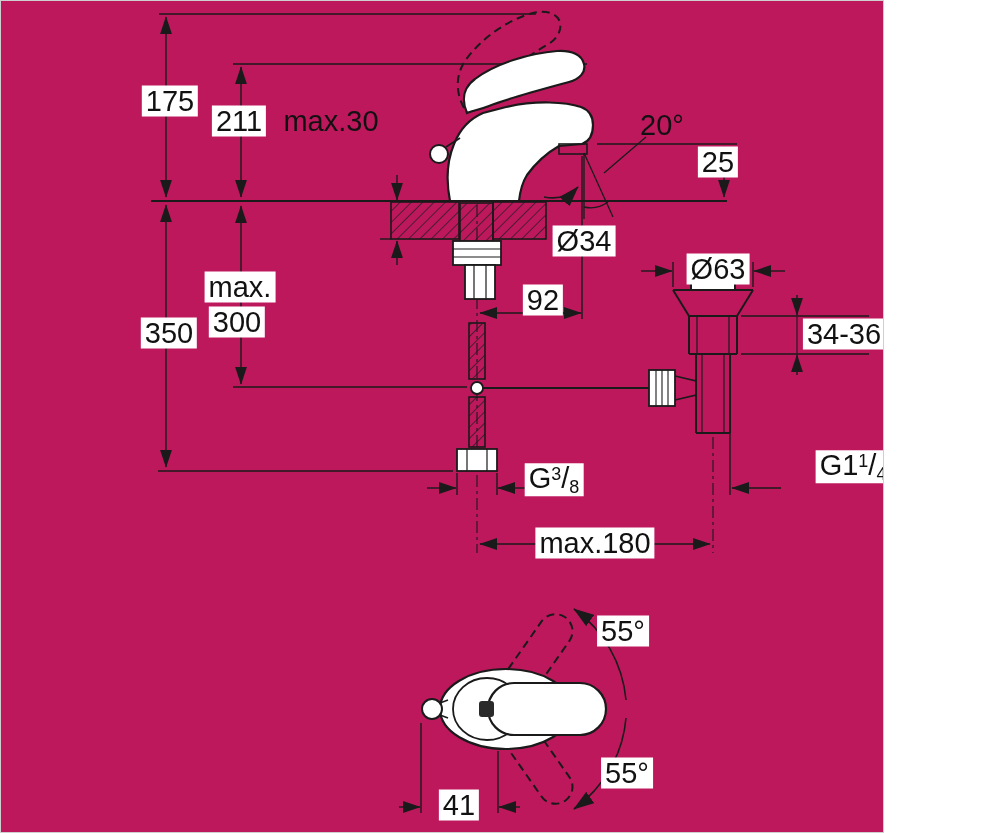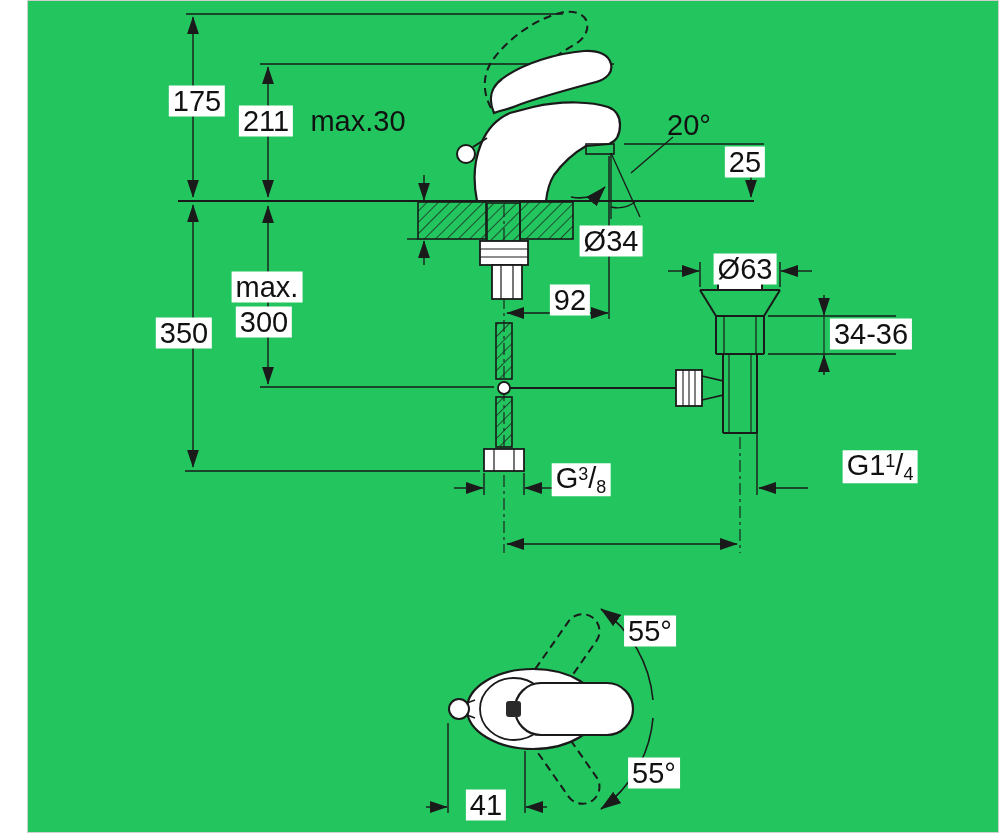--- a/index.html
+++ b/index.html
@@ -1,24 +1,23 @@
 <!DOCTYPE html>
 <html><head>
 <meta charset="utf-8">
 <style>
   html,body{margin:0;padding:0;background:#ffffff;}
   .canvas{
     position:relative;
-    width:972px;height:833px;
-    background:#22c55e;
+    width:884px;height:833px;
+    background:#be185d;
     border:1px solid #cfcfcf;
     box-sizing:border-box;
     font-family:"Liberation Sans", sans-serif;
     overflow:hidden;
-    margin-left:27px;
   }
   .canvas svg{position:absolute;left:0;top:0;}
   .lbl{
     position:absolute;
     transform:translate(-50%,-50%);
     font-size:29px;
     color:#111111;
     white-space:nowrap;
     line-height:1;
   }
@@ -201,27 +200,28 @@
   </svg>
 
   <div class="lbl bg" style="left:169px;top:100px">175</div>
   <div class="lbl bg" style="left:238px;top:120px">211</div>
   <div class="lbl" style="left:330px;top:120px">max.30</div>
   <div class="lbl" style="left:661px;top:124px">20°</div>
   <div class="lbl bg" style="left:717px;top:161px">25</div>
   <div class="lbl bg" style="left:583px;top:240px">Ø34</div>
   <div class="lbl bg" style="left:239px;top:286px">max.</div>
   <div class="lbl bg" style="left:236px;top:321px">300</div>
-  <div class="lbl bg" style="left:156px;top:332px">350</div>
+  <div class="lbl bg" style="left:168px;top:332px">350</div>
   <div class="lbl bg" style="left:542px;top:299px">92</div>
   <div class="lbl bg" style="left:717px;top:268px">Ø63</div>
   <div class="lbl bg" style="left:843px;top:333px">34-36</div>
 
   <div class="lbl bg" style="left:553px;top:479px"><span>G</span><sup>3</sup><span>/</span><sub>8</sub></div>
 
   <div class="lbl bg" style="left:852px;top:466px"><span>G1</span><sup>1</sup><span>/</span><sub>4</sub></div>
 
+  <div class="lbl bg" style="left:594px;top:542px">max.180</div>
 
   <div class="lbl bg" style="left:622px;top:630px">55°</div>
   <div class="lbl bg" style="left:626px;top:772px">55°</div>
   <div class="lbl bg" style="left:458px;top:804px">41</div>
 
 </div>
 
 </body></html>

